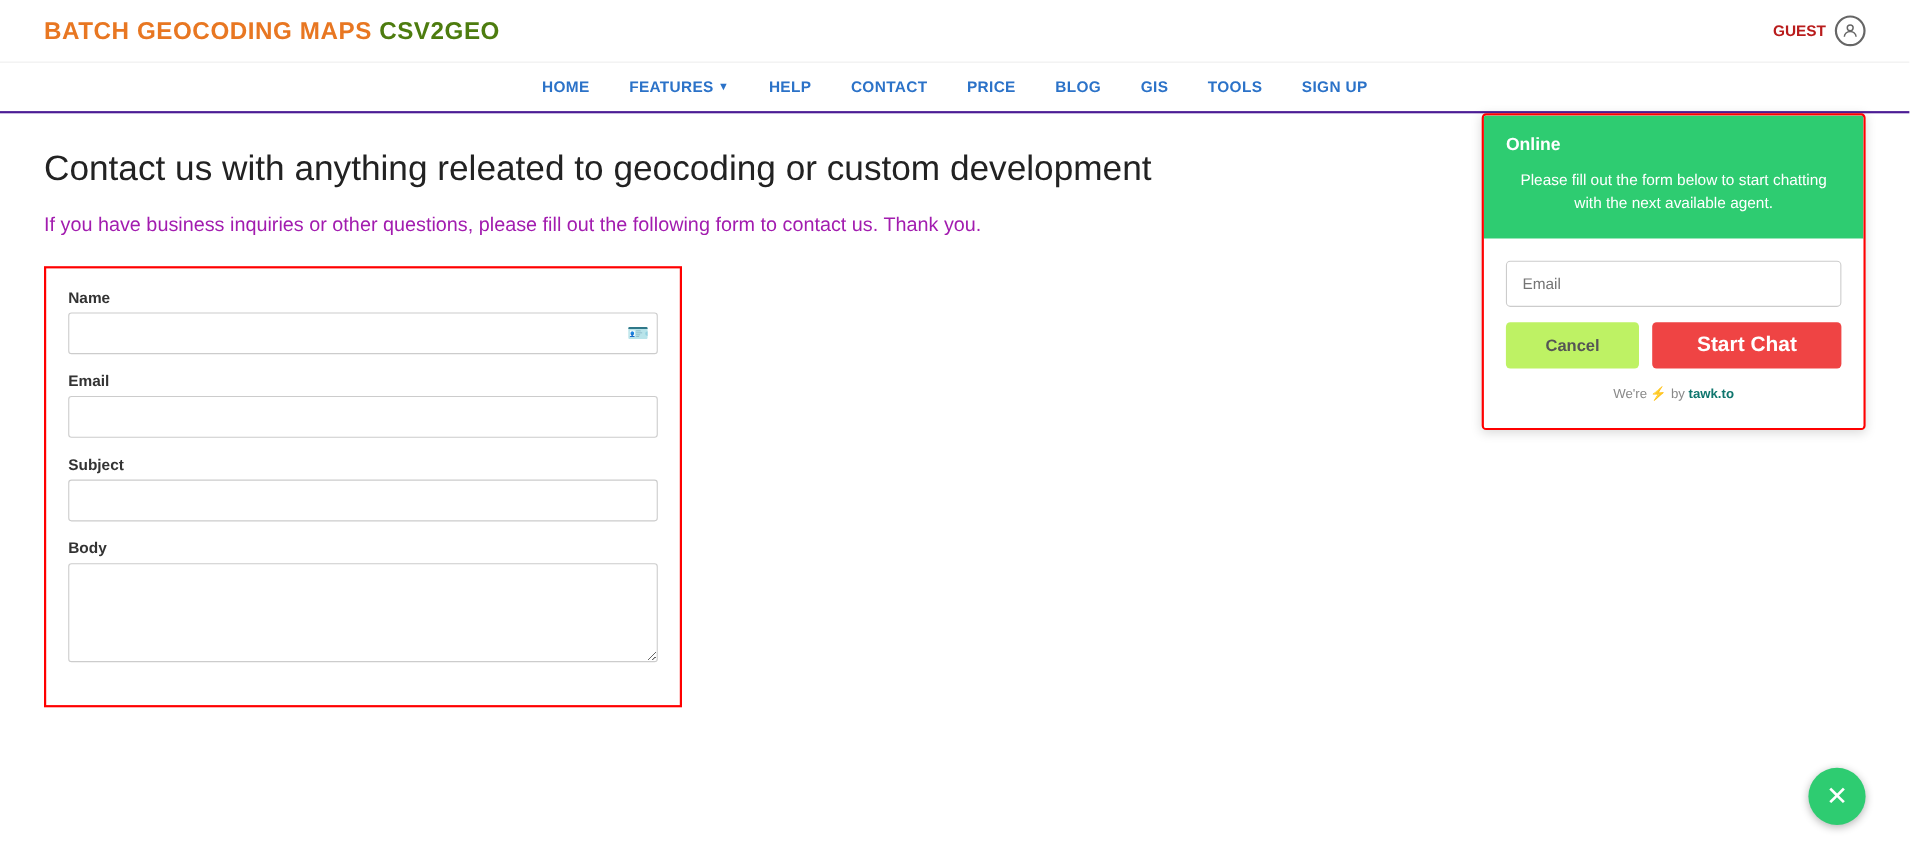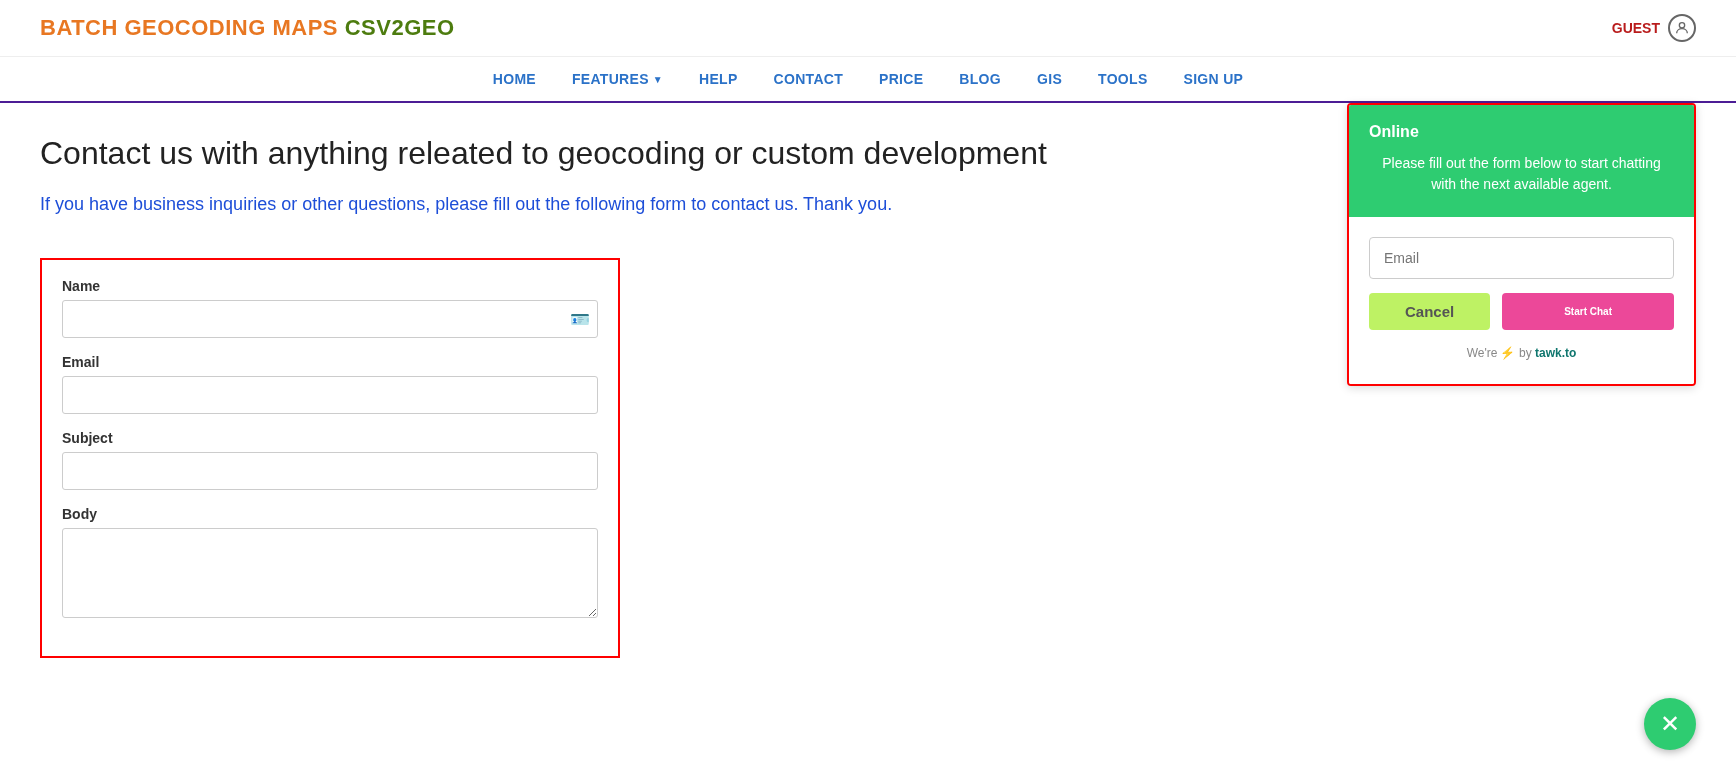--- a/index.html
+++ b/index.html
@@ -67,22 +67,22 @@
     }
     .page-title {
       font-size: 32px;
       font-weight: 400;
       color: #222;
       margin-bottom: 16px;
       line-height: 1.3;
     }
     .page-subtitle {
       font-size: 18px;
-      color: #1d4ed8;
-      margin-bottom: 40px;
+      color: #a21caf;
+      margin-bottom: 24px;
       line-height: 1.5;
     }
 
     
     .contact-form-wrapper {
       border: 2px solid red;
       padding: 18px 20px;
       width: 580px;
       display: inline-block;
       vertical-align: top;
@@ -184,24 +184,24 @@
       border: none;
       border-radius: 4px;
       font-size: 15px;
       font-weight: 600;
       color: #555;
       cursor: pointer;
     }
     .btn-start-chat {
       flex: 1.5;
       padding: 10px;
-      background: #ec4899;
+      background: #ef4444;
       border: none;
       border-radius: 4px;
-      font-size: 10px;
+      font-size: 19px;
       font-weight: 700;
       color: #fff;
       cursor: pointer;
     }
     .chat-footer {
       text-align: center;
       font-size: 12px;
       color: #888;
       padding-bottom: 4px;
     }

